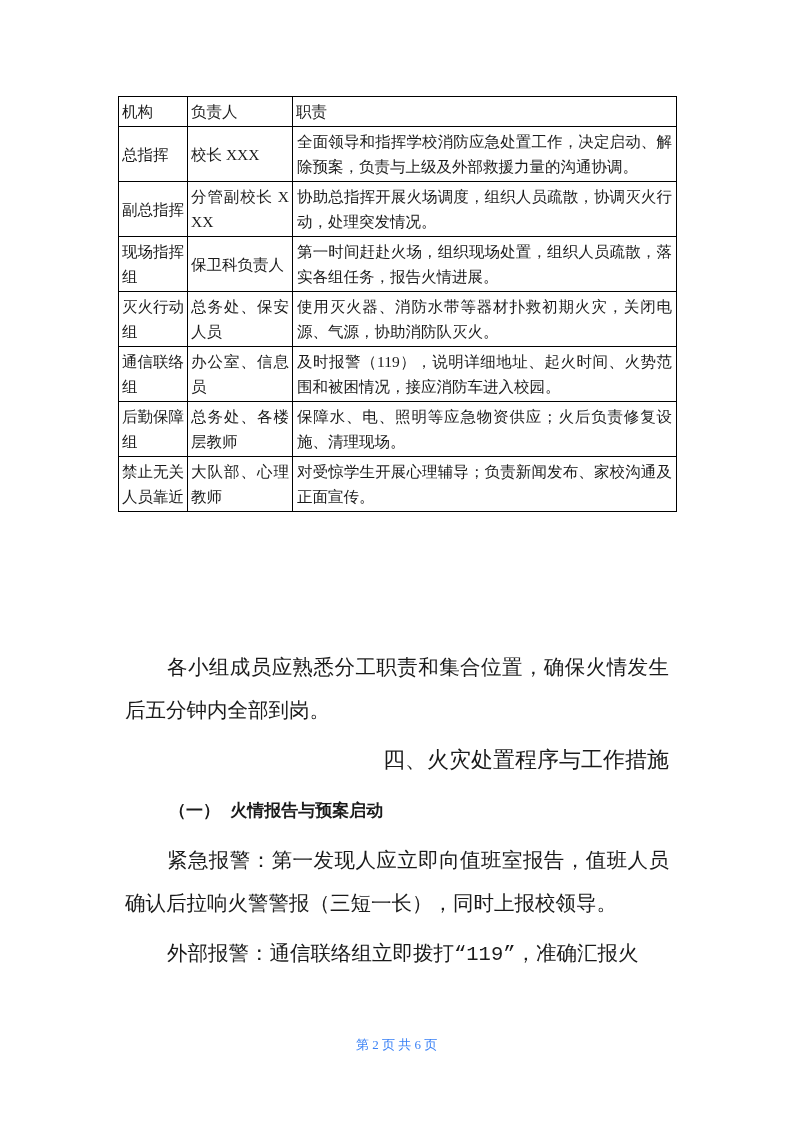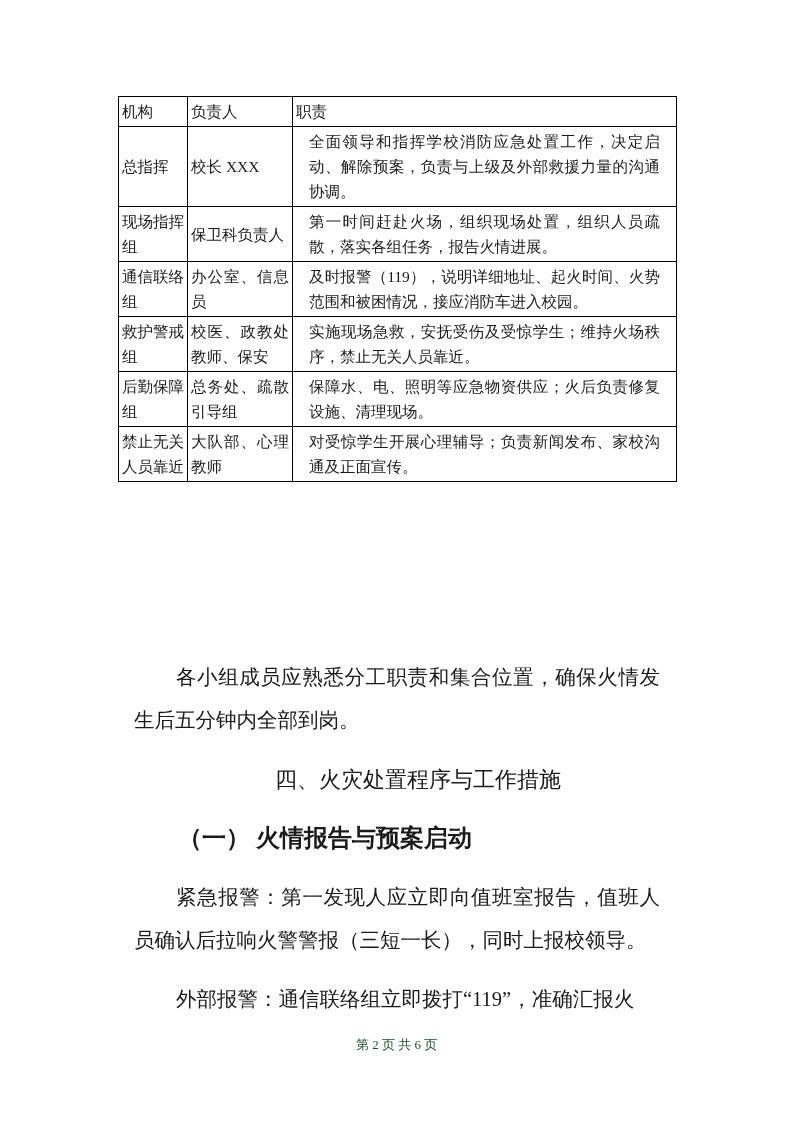--- a/index.html
+++ b/index.html
@@ -29,56 +29,57 @@
     line-height: 25px;
     font-weight: normal;
     padding: 2px 3px;
     vertical-align: middle;
     text-align: justify;
     text-align-last: left;
     word-break: break-all;
     overflow: hidden;
     margin-top: 44px;
   }
-  .duty-table td.duty { padding: 2px 16px; }
+  .duty-table td.duty { padding: 2px 4px; }
   .duty-table tr.hdr { height: 27px; }
   .duty-table tr.row { height: 55px; }
   .body-text {
     position: absolute;
     left: 118px;
     top: 640px;
     width: 558px;
     font-size: 20.5px;
     line-height: 43px;
   }
   .body-text p {
-    margin: 16px;
+    margin: 7px;
     text-indent: 42px;
     text-align: justify;
     word-break: break-all;
+    font-family: Liberation Mono, monospace;
   }
   .body-text p.sec-heading {
     font-size: 22px;
-    text-align: center;
+    text-align: right;
     text-indent: 42px;
   }
   .body-text p.sub-heading {
-    font-size: 24px;
+    font-size: 17px;
     font-weight: bold;
     text-align: left;
     text-indent: 44px;
   }
   .page-footer {
     position: absolute;
     left: 0;
     top: 1036px;
     width: 100%;
     text-align: center;
     font-size: 13px;
-    color: #14532d;
+    color: #3b82f6;
   }
 </style>
 </head>
 <body>
 
 <div class="page">
 
   <table class="duty-table">
     <colgroup>
         <col class="c1">
@@ -90,37 +91,42 @@
       <th>机构</th>
       <th>负责人</th>
       <th>职责</th>
     </tr>
     <tr class="row">
       <td>总指挥</td>
       <td>校长 XXX</td>
       <td class="duty">全面领导和指挥学校消防应急处置工作，决定启动、解除预案，负责与上级及外部救援力量的沟通协调。</td>
     </tr>
     <tr class="row">
+      <td>副总指挥</td>
+      <td>分管副校长 XXX</td>
+      <td class="duty">协助总指挥开展火场调度，组织人员疏散，协调灭火行动，处理突发情况。</td>
+    </tr>
+    <tr class="row">
       <td>现场指挥组</td>
       <td>保卫科负责人</td>
       <td class="duty">第一时间赶赴火场，组织现场处置，组织人员疏散，落实各组任务，报告火情进展。</td>
+    </tr>
+    <tr class="row">
+      <td>灭火行动组</td>
+      <td>总务处、保安人员</td>
+      <td class="duty">使用灭火器、消防水带等器材扑救初期火灾，关闭电源、气源，协助消防队灭火。</td>
     </tr>
     <tr class="row">
       <td>通信联络组</td>
       <td>办公室、信息员</td>
       <td class="duty">及时报警（119），说明详细地址、起火时间、火势范围和被困情况，接应消防车进入校园。</td>
     </tr>
     <tr class="row">
-      <td>救护警戒组</td>
-      <td>校医、政教处教师、保安</td>
-      <td class="duty">实施现场急救，安抚受伤及受惊学生；维持火场秩序，禁止无关人员靠近。</td>
-    </tr>
-    <tr class="row">
       <td>后勤保障组</td>
-      <td>总务处、疏散引导组</td>
+      <td>总务处、各楼层教师</td>
       <td class="duty">保障水、电、照明等应急物资供应；火后负责修复设施、清理现场。</td>
     </tr>
     <tr class="row">
       <td>禁止无关人员靠近</td>
       <td>大队部、心理教师</td>
       <td class="duty">对受惊学生开展心理辅导；负责新闻发布、家校沟通及正面宣传。</td>
     </tr>
   </tbody>
     </table>
 

